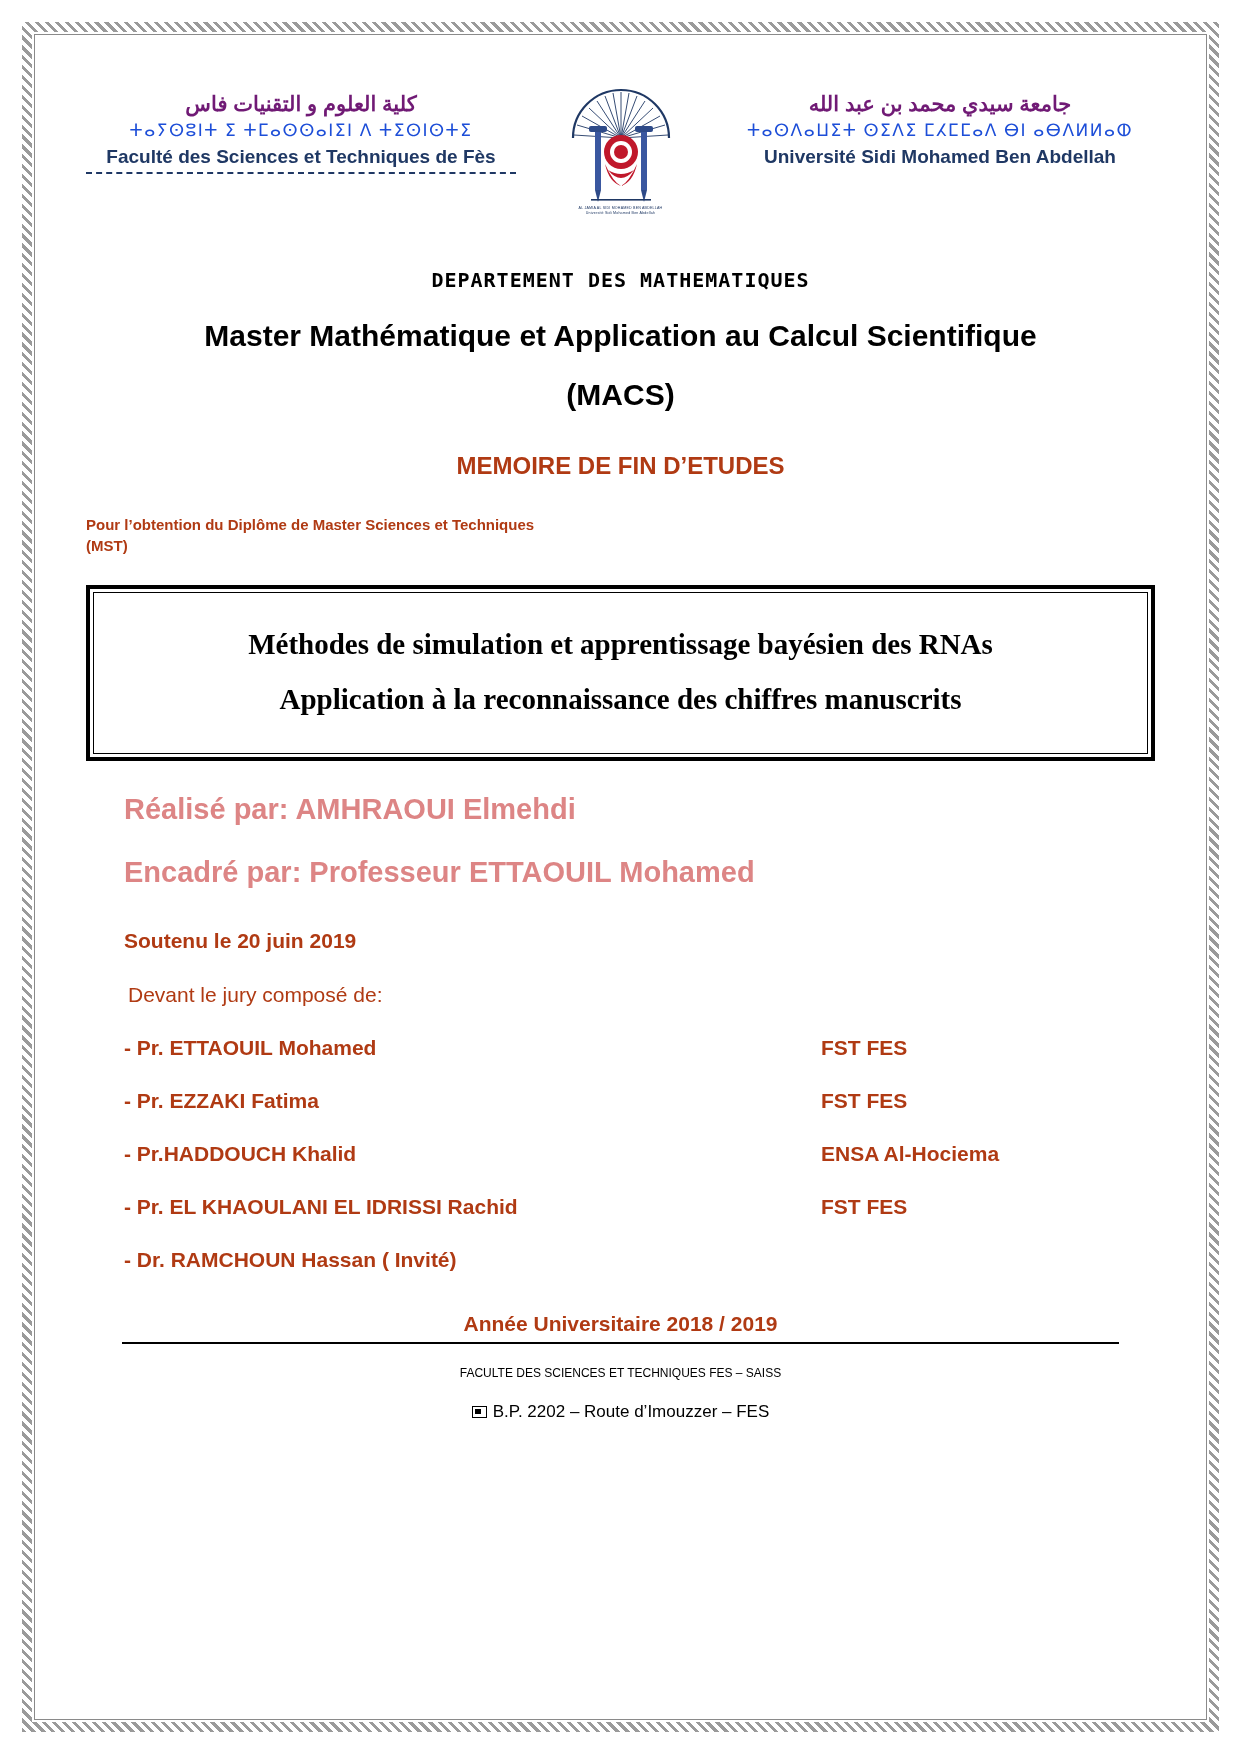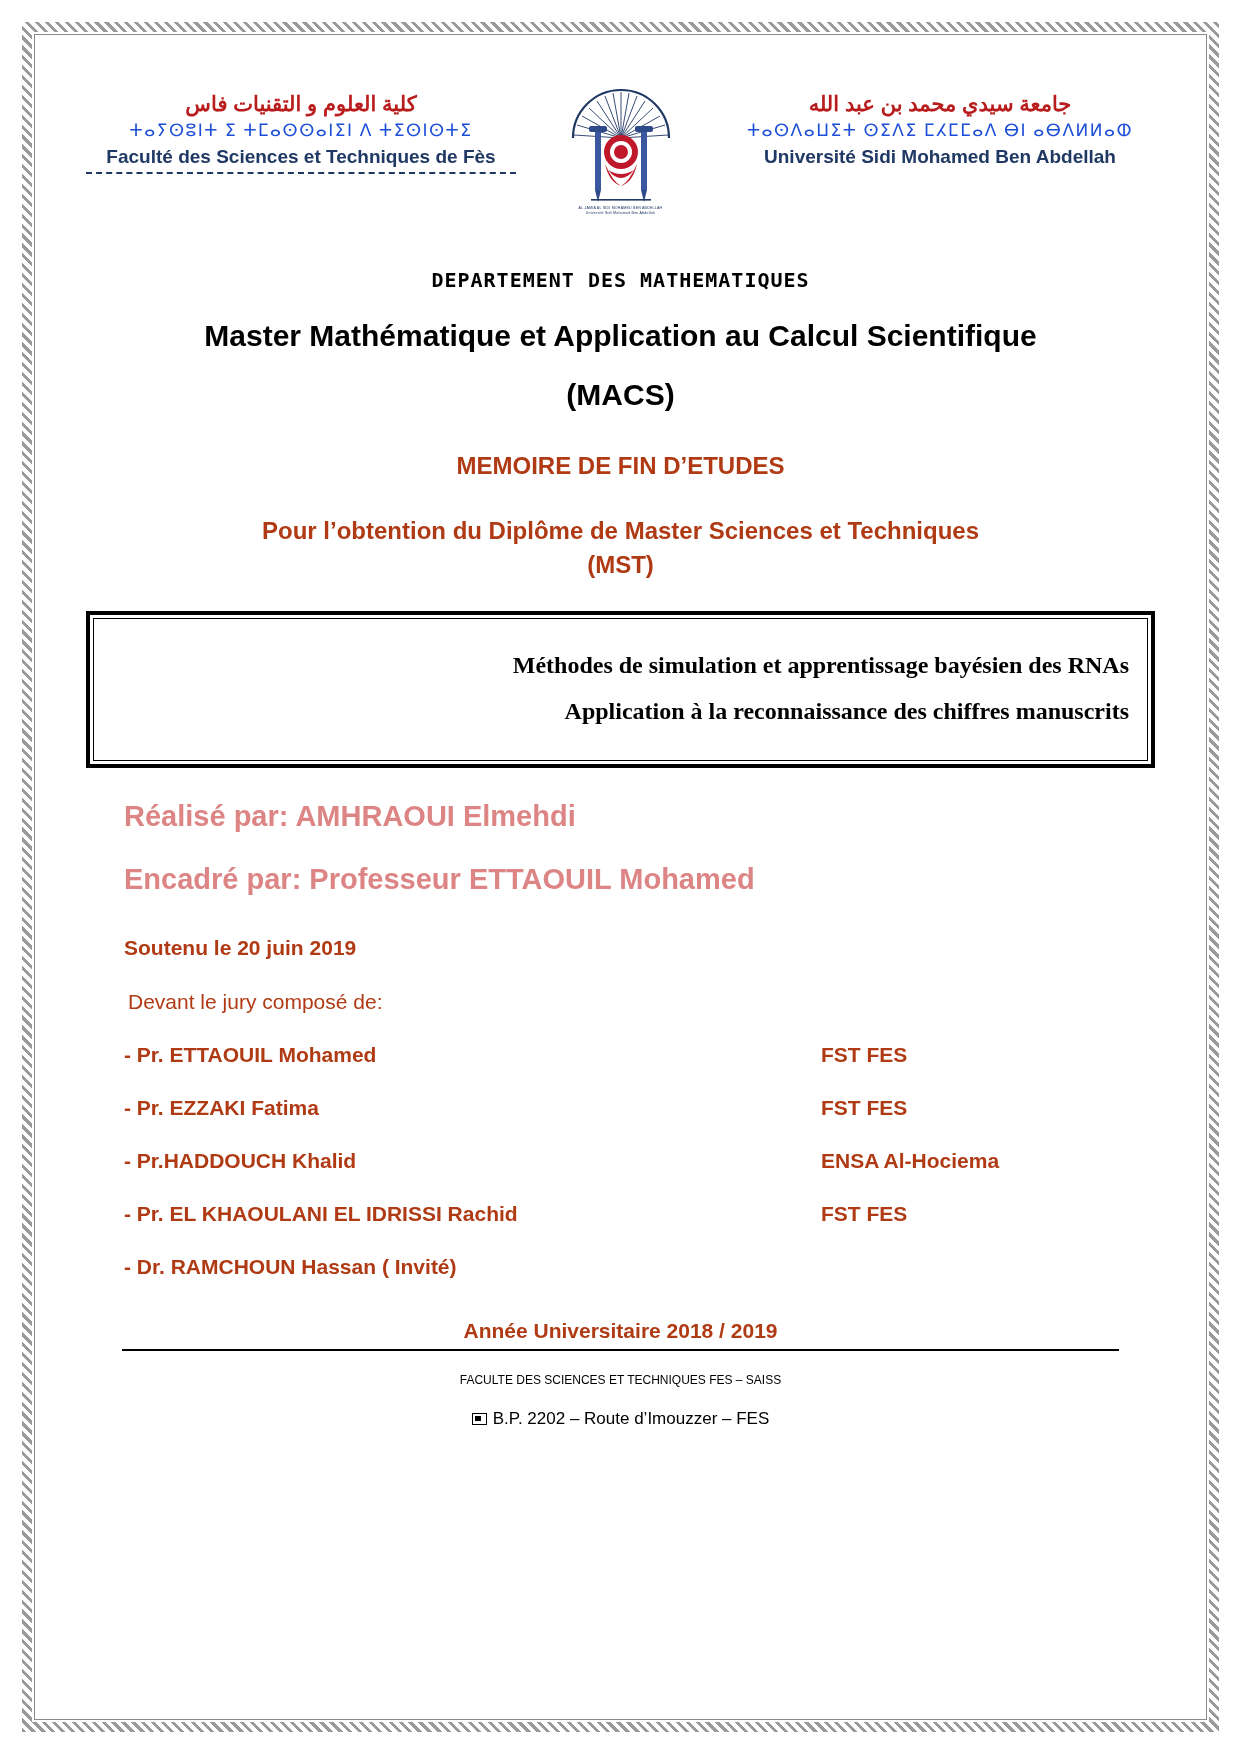--- a/index.html
+++ b/index.html
@@ -61,21 +61,21 @@
     width: 430px;
     text-align: center;
     color: #1f3864;
   }
   .header-block.right { text-align: center; }
   .hb-ar {
     font-size: 21px;
     font-weight: bold;
     direction: rtl;
     line-height: 1.35;
-    color: #b91c1c;
+    color: #701a75;
     white-space: nowrap;
   }
   .hb-tif {
     font-size: 17px;
     font-weight: normal;
     letter-spacing: 1.5px;
     line-height: 1.5;
     color: #1d4ed8;
     white-space: nowrap;
   }
@@ -138,43 +138,42 @@
     margin-top: 26px;
   }
   .memoire {
     text-align: center;
     font-size: 24px;
     font-weight: bold;
     color: #B03A13;
     margin-top: 40px;
   }
   .obtention {
-    text-align: center;
-    font-size: 24px;
+    font-size: 15px;
     font-weight: bold;
     color: #B03A13;
     margin-top: 34px;
     line-height: 1.45;
   }
 
   
   .title-box-outer {
     margin-top: 28px;
     border: 4px solid #000000;
     padding: 3px;
     background: #ffffff;
   }
   .title-box-inner {
     border: 1px solid #000000;
     padding: 24px 18px 26px 18px;
   }
   .thesis-line {
-    text-align: right;
+    text-align: center;
     font-family: "Liberation Serif", "DejaVu Serif", serif;
-    font-size: 24px;
+    font-size: 29px;
     font-weight: bold;
     color: #000000;
     line-height: 1.9;
   }
 
   
   .people { padding-left: 38px; margin-top: 16px; }
   .person {
     font-size: 29px;
     font-weight: bold;

